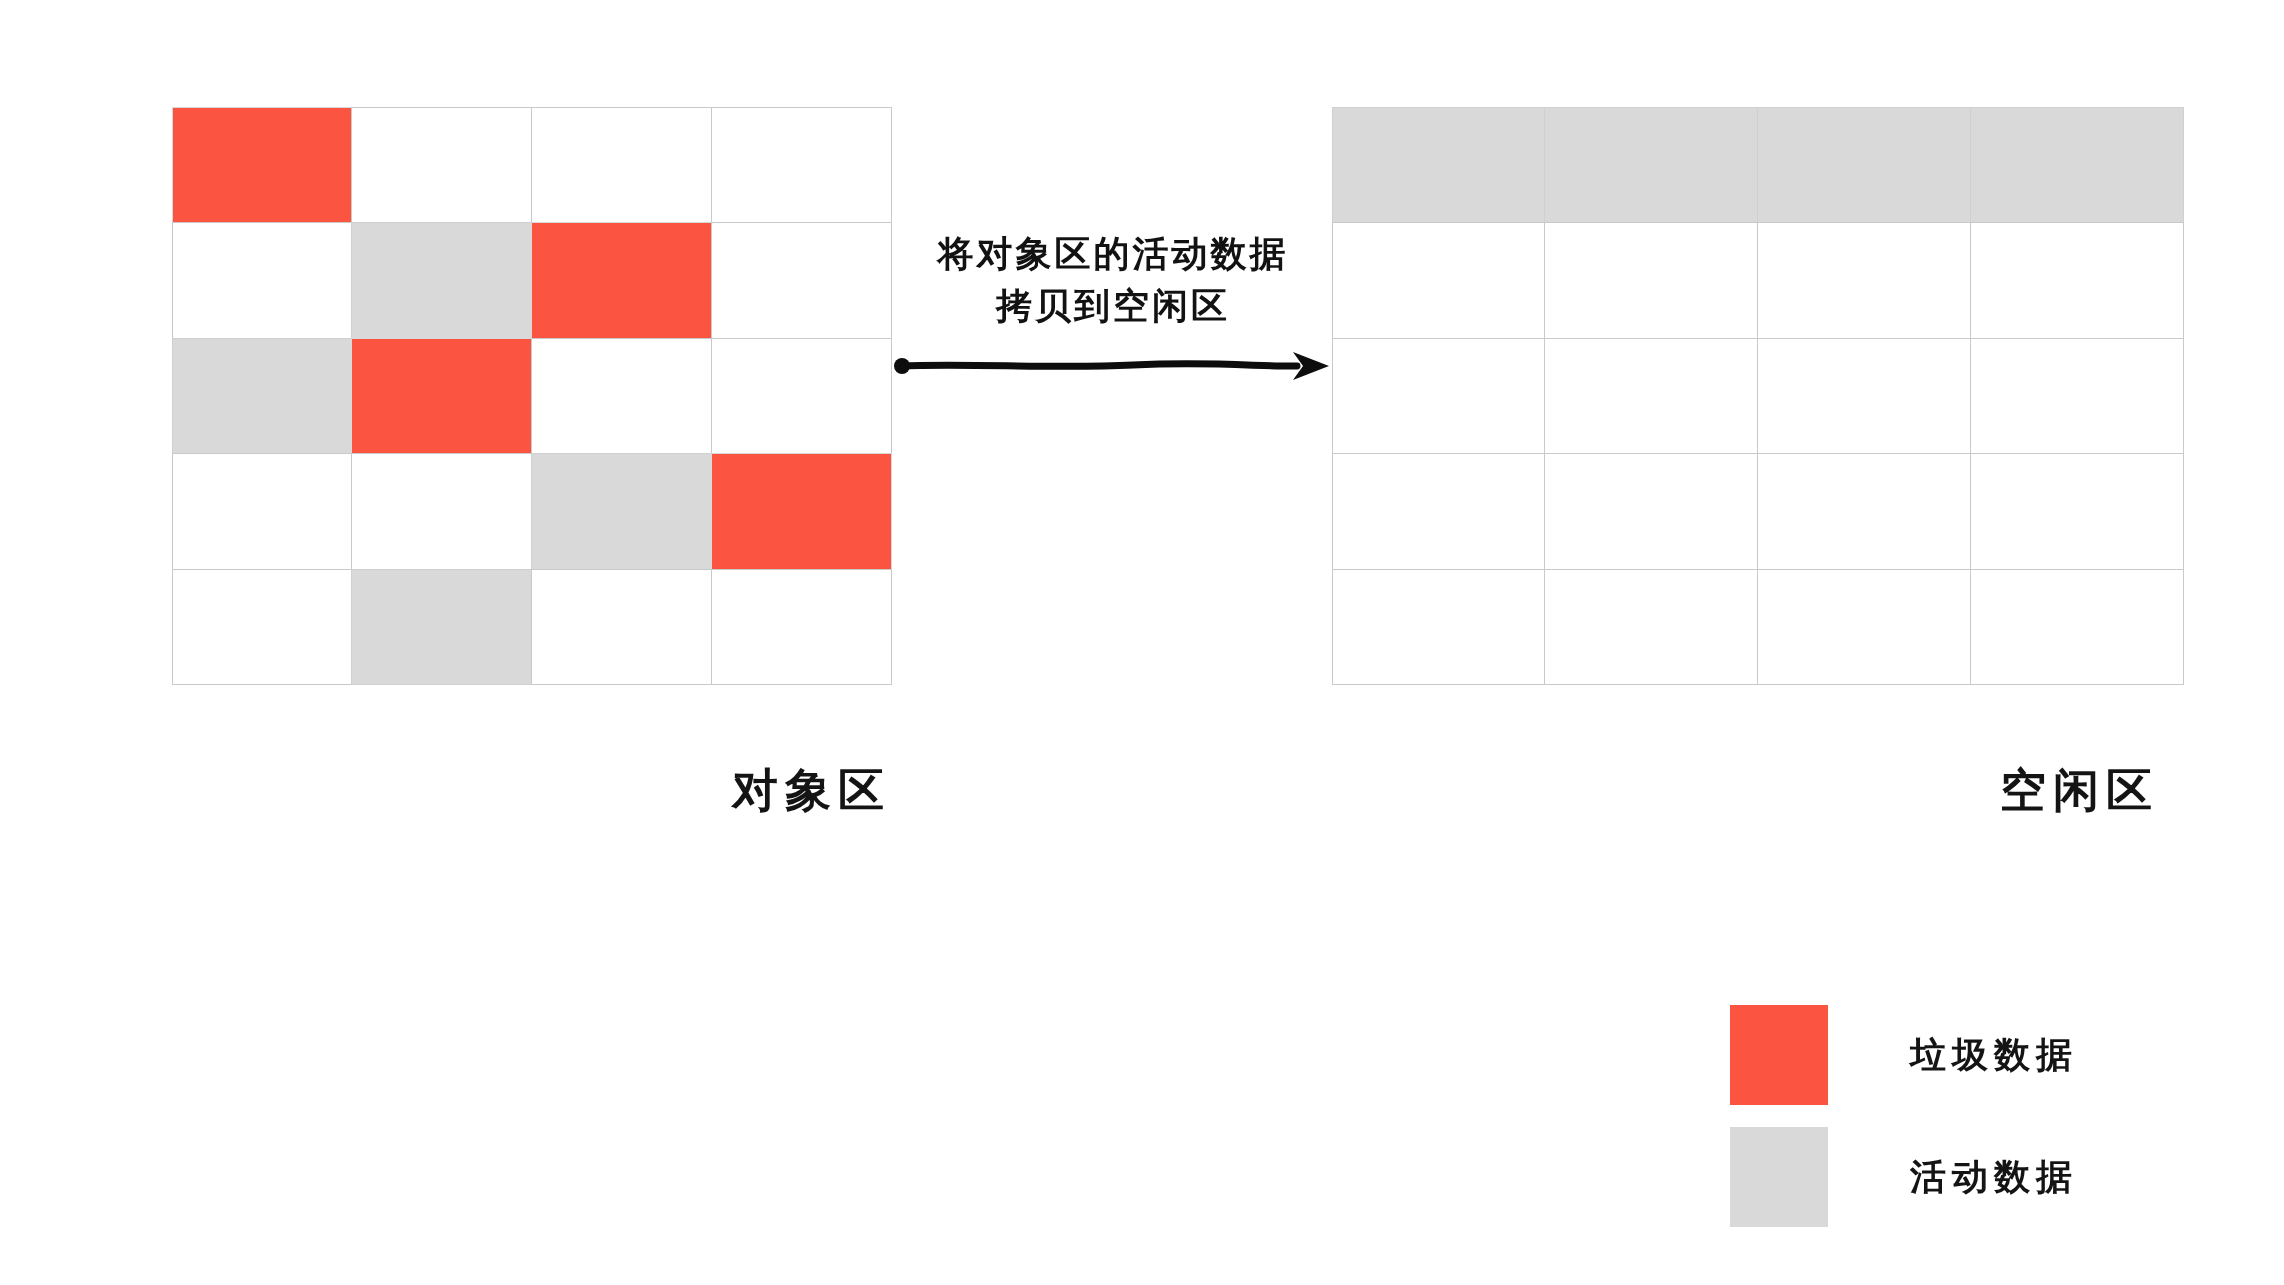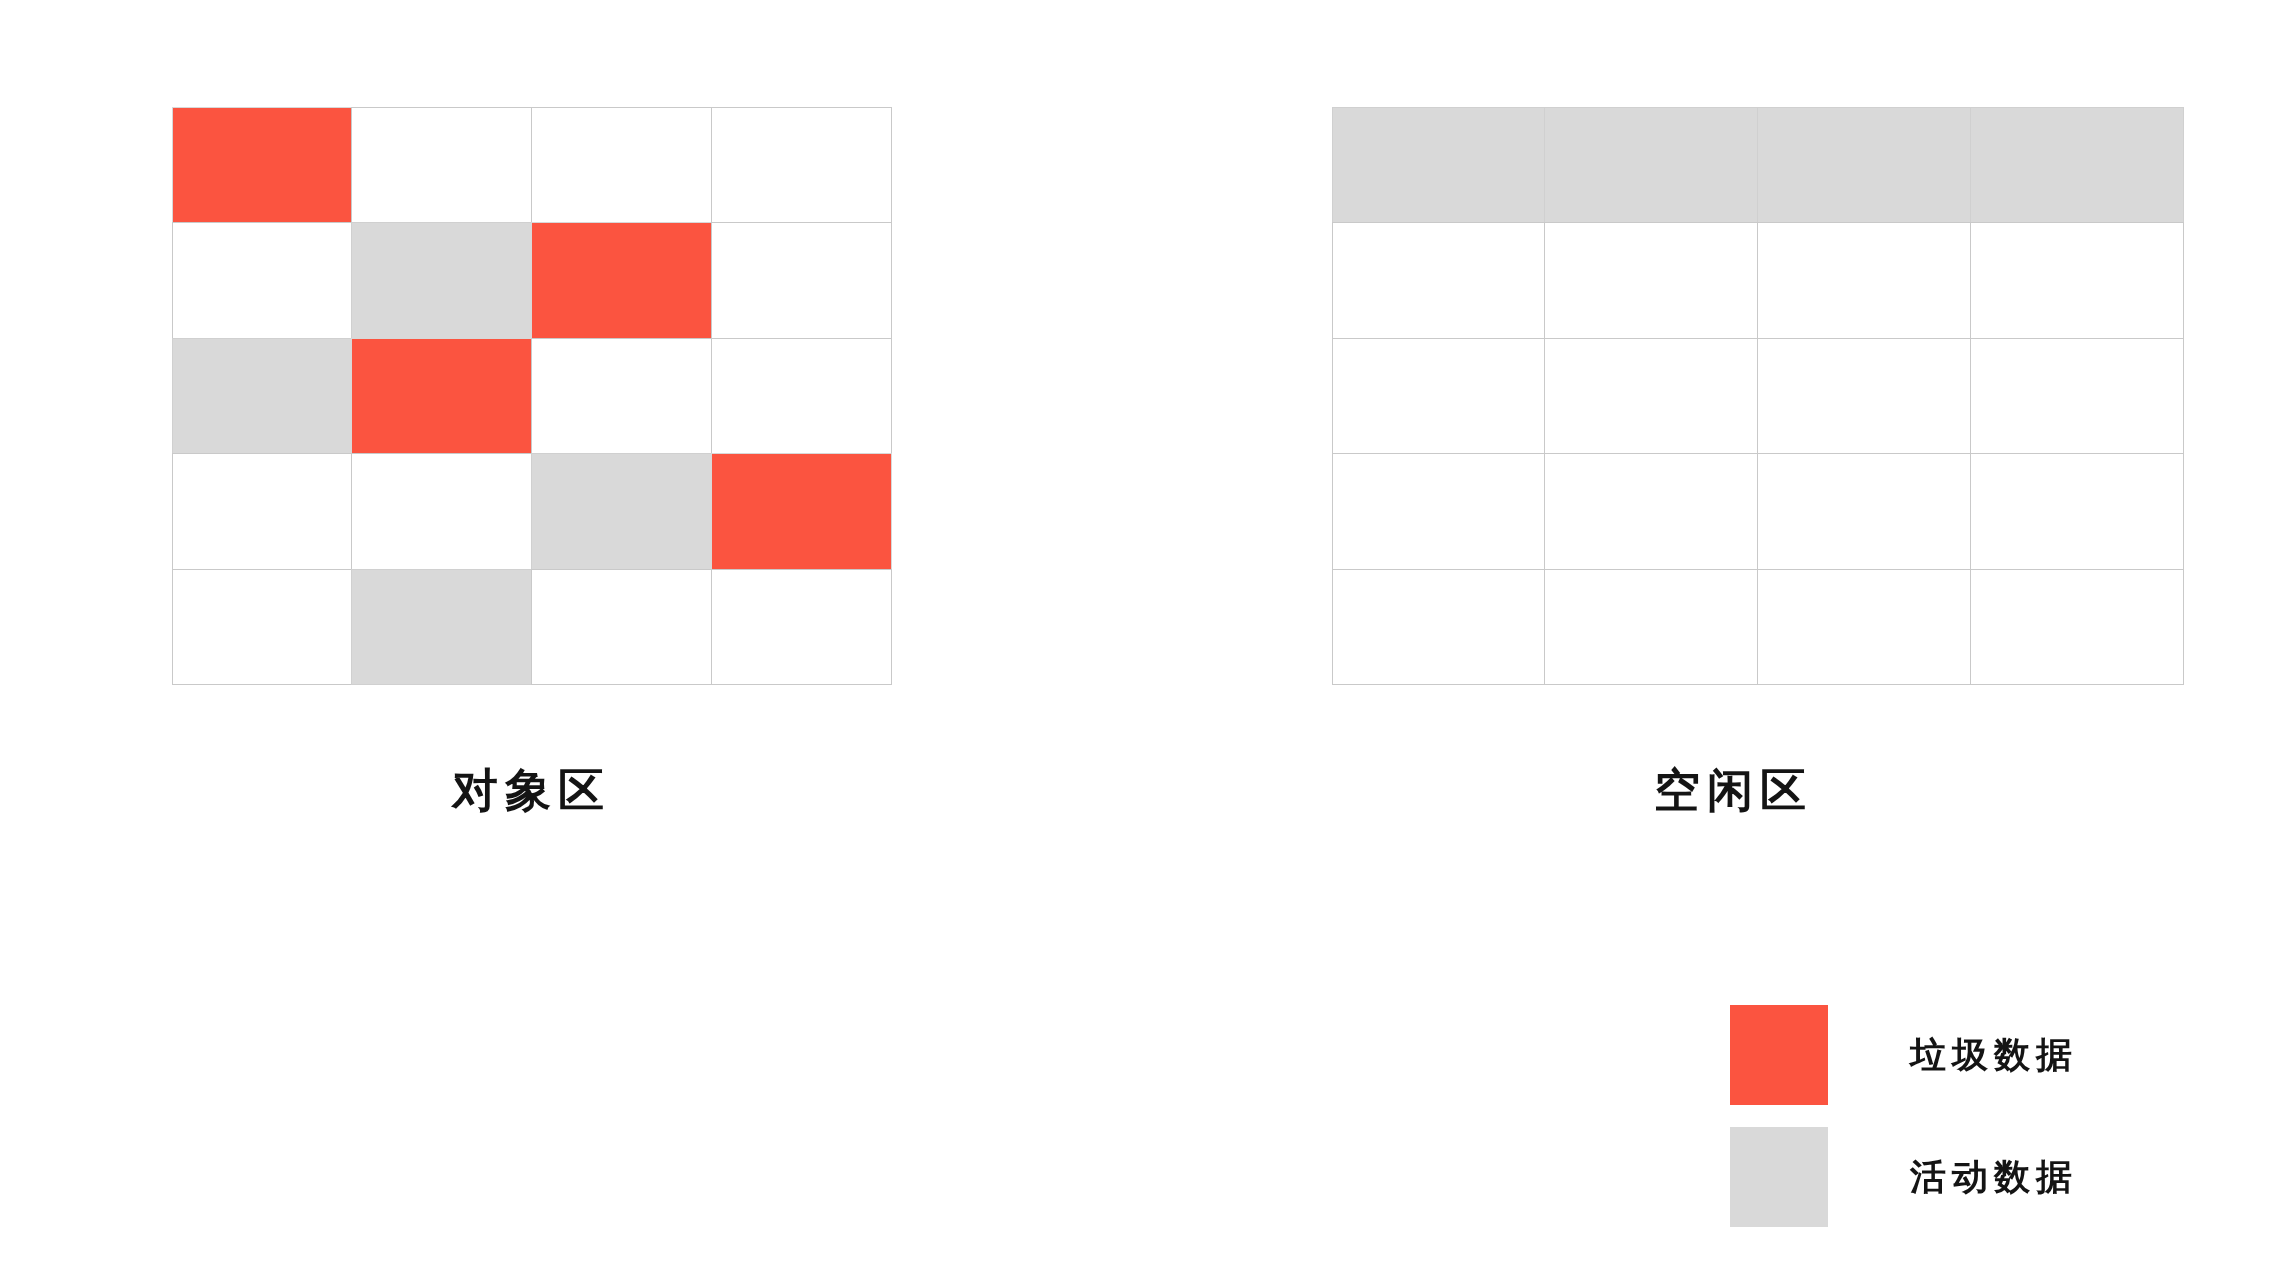--- a/index.html
+++ b/index.html
@@ -46,21 +46,21 @@
     margin: -0.5px;
     background: #ffffff;
   }
   .cell.garbage  { background: #fb5440; border-color: #d8d8d8; }
   .cell.active   { background: #d9d9d9; border-color: #d0d0d0; }
   .cell.empty    { background: #ffffff; }
 
   
   .region-caption {
     position: absolute;
-    text-align: center;
+    text-align: right;
     font-size: 46px;
     letter-spacing: 7px;
     color: #141414;
     font-weight: 600;
     white-space: nowrap;
   }
   .region-caption.left-cap  { left: 172px; width: 719px; top: 760px; }
   .region-caption.right-cap { left: 1308px; width: 851px; top: 760px; font-family: Liberation Serif, serif; }
 
   
@@ -136,20 +136,29 @@
       <div class="cell active"></div>
       <div class="cell garbage"></div>
       <div class="cell empty"></div>
       <div class="cell active"></div>
       <div class="cell empty"></div>
       <div class="cell empty"></div>
     </div>
 
   <div class="region-caption left-cap">对象区</div>
 
+  <div class="arrow-block">
+    <div class="arrow-text">将对象区的活动数据</div>
+    <div class="arrow-text">拷贝到空闲区</div>
+    <svg class="arrow-svg" width="440" height="40" viewBox="0 0 440 40">
+      <circle cx="9" cy="20" r="8" fill="#0d0d0d"></circle>
+      <path d="M6 20 C 80 17, 160 23, 240 19 S 370 21, 404 20" stroke="#0d0d0d" stroke-width="7" fill="none" stroke-linecap="round"></path>
+      <path d="M400 6 L 436 20 L 400 34 L 410 20 Z" fill="#0d0d0d"></path>
+    </svg>
+  </div>
 
   <div class="grid right" id="grid-right">
       <div class="cell active"></div>
       <div class="cell active"></div>
       <div class="cell active"></div>
       <div class="cell active"></div>
       <div class="cell empty"></div>
       <div class="cell empty"></div>
       <div class="cell empty"></div>
       <div class="cell empty"></div>

